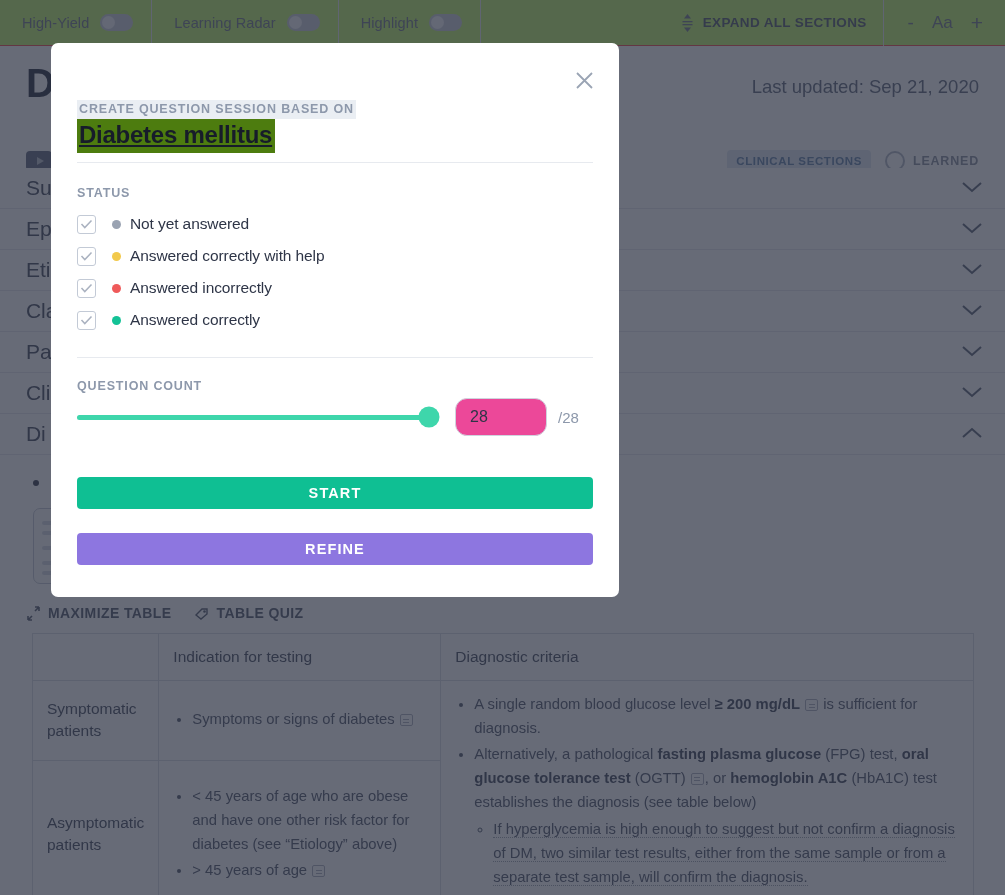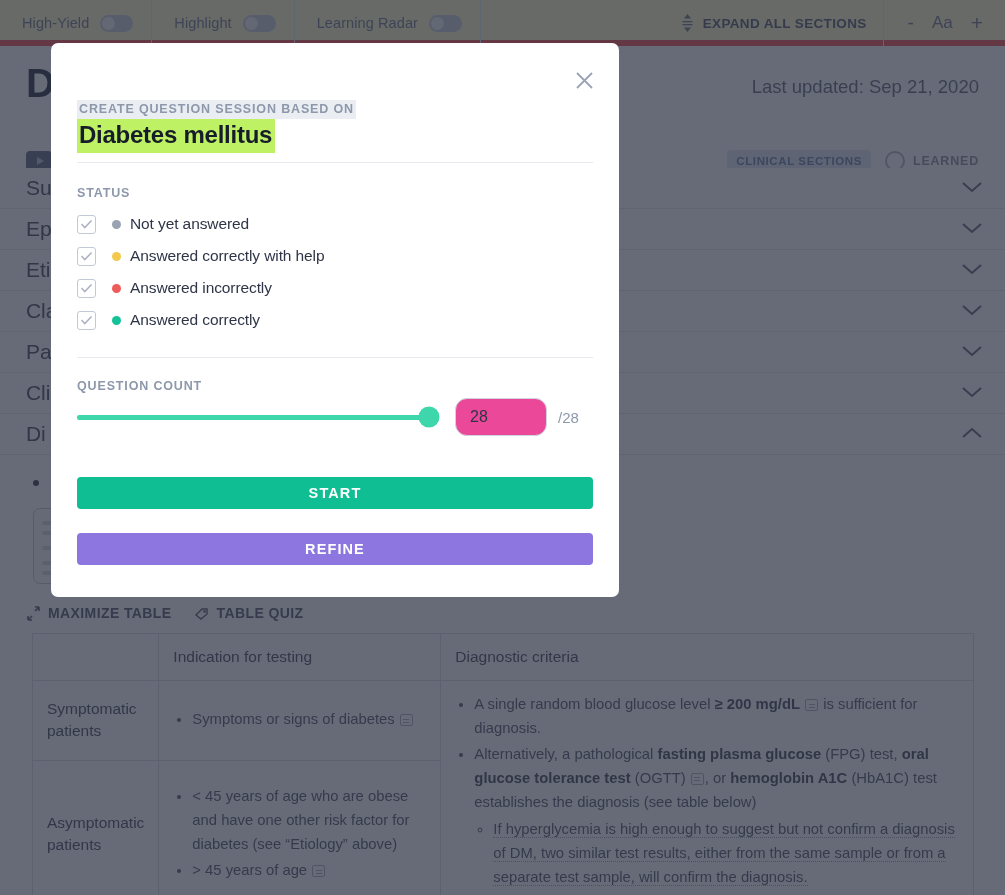--- a/index.html
+++ b/index.html
@@ -16,23 +16,23 @@
     position: absolute; inset: 0;
     width: 1005px; height: 895px;
     background: #ffffff;
     color: #2f3546;
   }
 
   
   .toolbar {
     position: absolute; top: 0; left: 0;
     width: 1005px; height: 46px;
-    background: #fef9c3;
-    border-bottom: 6px solid #ef4444;
-    display: flex; 
+    background: #bef264;
+    border-bottom: 1px solid #ef4444;
+    display: flex; align-items: center;
   }
   .tb-group {
     display: flex; align-items: center;
     height: 46px;
     padding: 0 18px 0 22px;
     border-right: 1px solid #e6e8ee;
     gap: 11px;
   }
   .tb-label {
     font-size: 14.5px; color: #6b7385; letter-spacing: .1px;
@@ -213,22 +213,23 @@
     position: absolute; left: 26px; top: 57px;
     font-size: 12.5px; font-weight: 700; letter-spacing: .85px;
     color: #8d98ab;
     background: #eaeef3;
     padding: 2px 2px 3px 2px;
   }
   .m-title {
     position: absolute; left: 26px; top: 76px;
     font-size: 24px; font-weight: 700; color: #171c2a;
     letter-spacing: -.25px;
-    background: #bef264;
+    background: #4d7c0f;
     padding: 2px 3px 4px 2px;
+    text-decoration: underline;
   }
   .m-rule {
     position: absolute; left: 26px; top: 119px;
     width: 516px; height: 1px; background: #e7eaef;
   }
   .m-rule2 {
     position: absolute; left: 26px; top: 314px;
     width: 516px; height: 1px; background: #e7eaef;
   }
   .m-seclabel {
@@ -306,27 +307,27 @@
 <div id="page-root">
 
   <div class="toolbar">
     <div class="tb-group">
       <span class="tb-label">High-Yield</span>
       <span class="switch">
           <span class="knob"></span>
         </span>
     </div>
     <div class="tb-group">
-      <span class="tb-label">Highlight</span>
+      <span class="tb-label">Learning Radar</span>
       <span class="switch">
           <span class="knob"></span>
         </span>
     </div>
     <div class="tb-group">
-      <span class="tb-label">Learning Radar</span>
+      <span class="tb-label">Highlight</span>
       <span class="switch">
           <span class="knob"></span>
         </span>
     </div>
     <div class="tb-spacer"></div>
     <div class="tb-expand">
       <svg width="13" height="20" viewBox="0 0 13 20">
         <path d="M6.5 1 L10 5.5 L3 5.5 Z" fill="#6b7385"></path>
         <path d="M6.5 19 L10 14.5 L3 14.5 Z" fill="#6b7385"></path>
         <rect x="1.5" y="8" width="10" height="1.3" fill="#6b7385"></rect>

